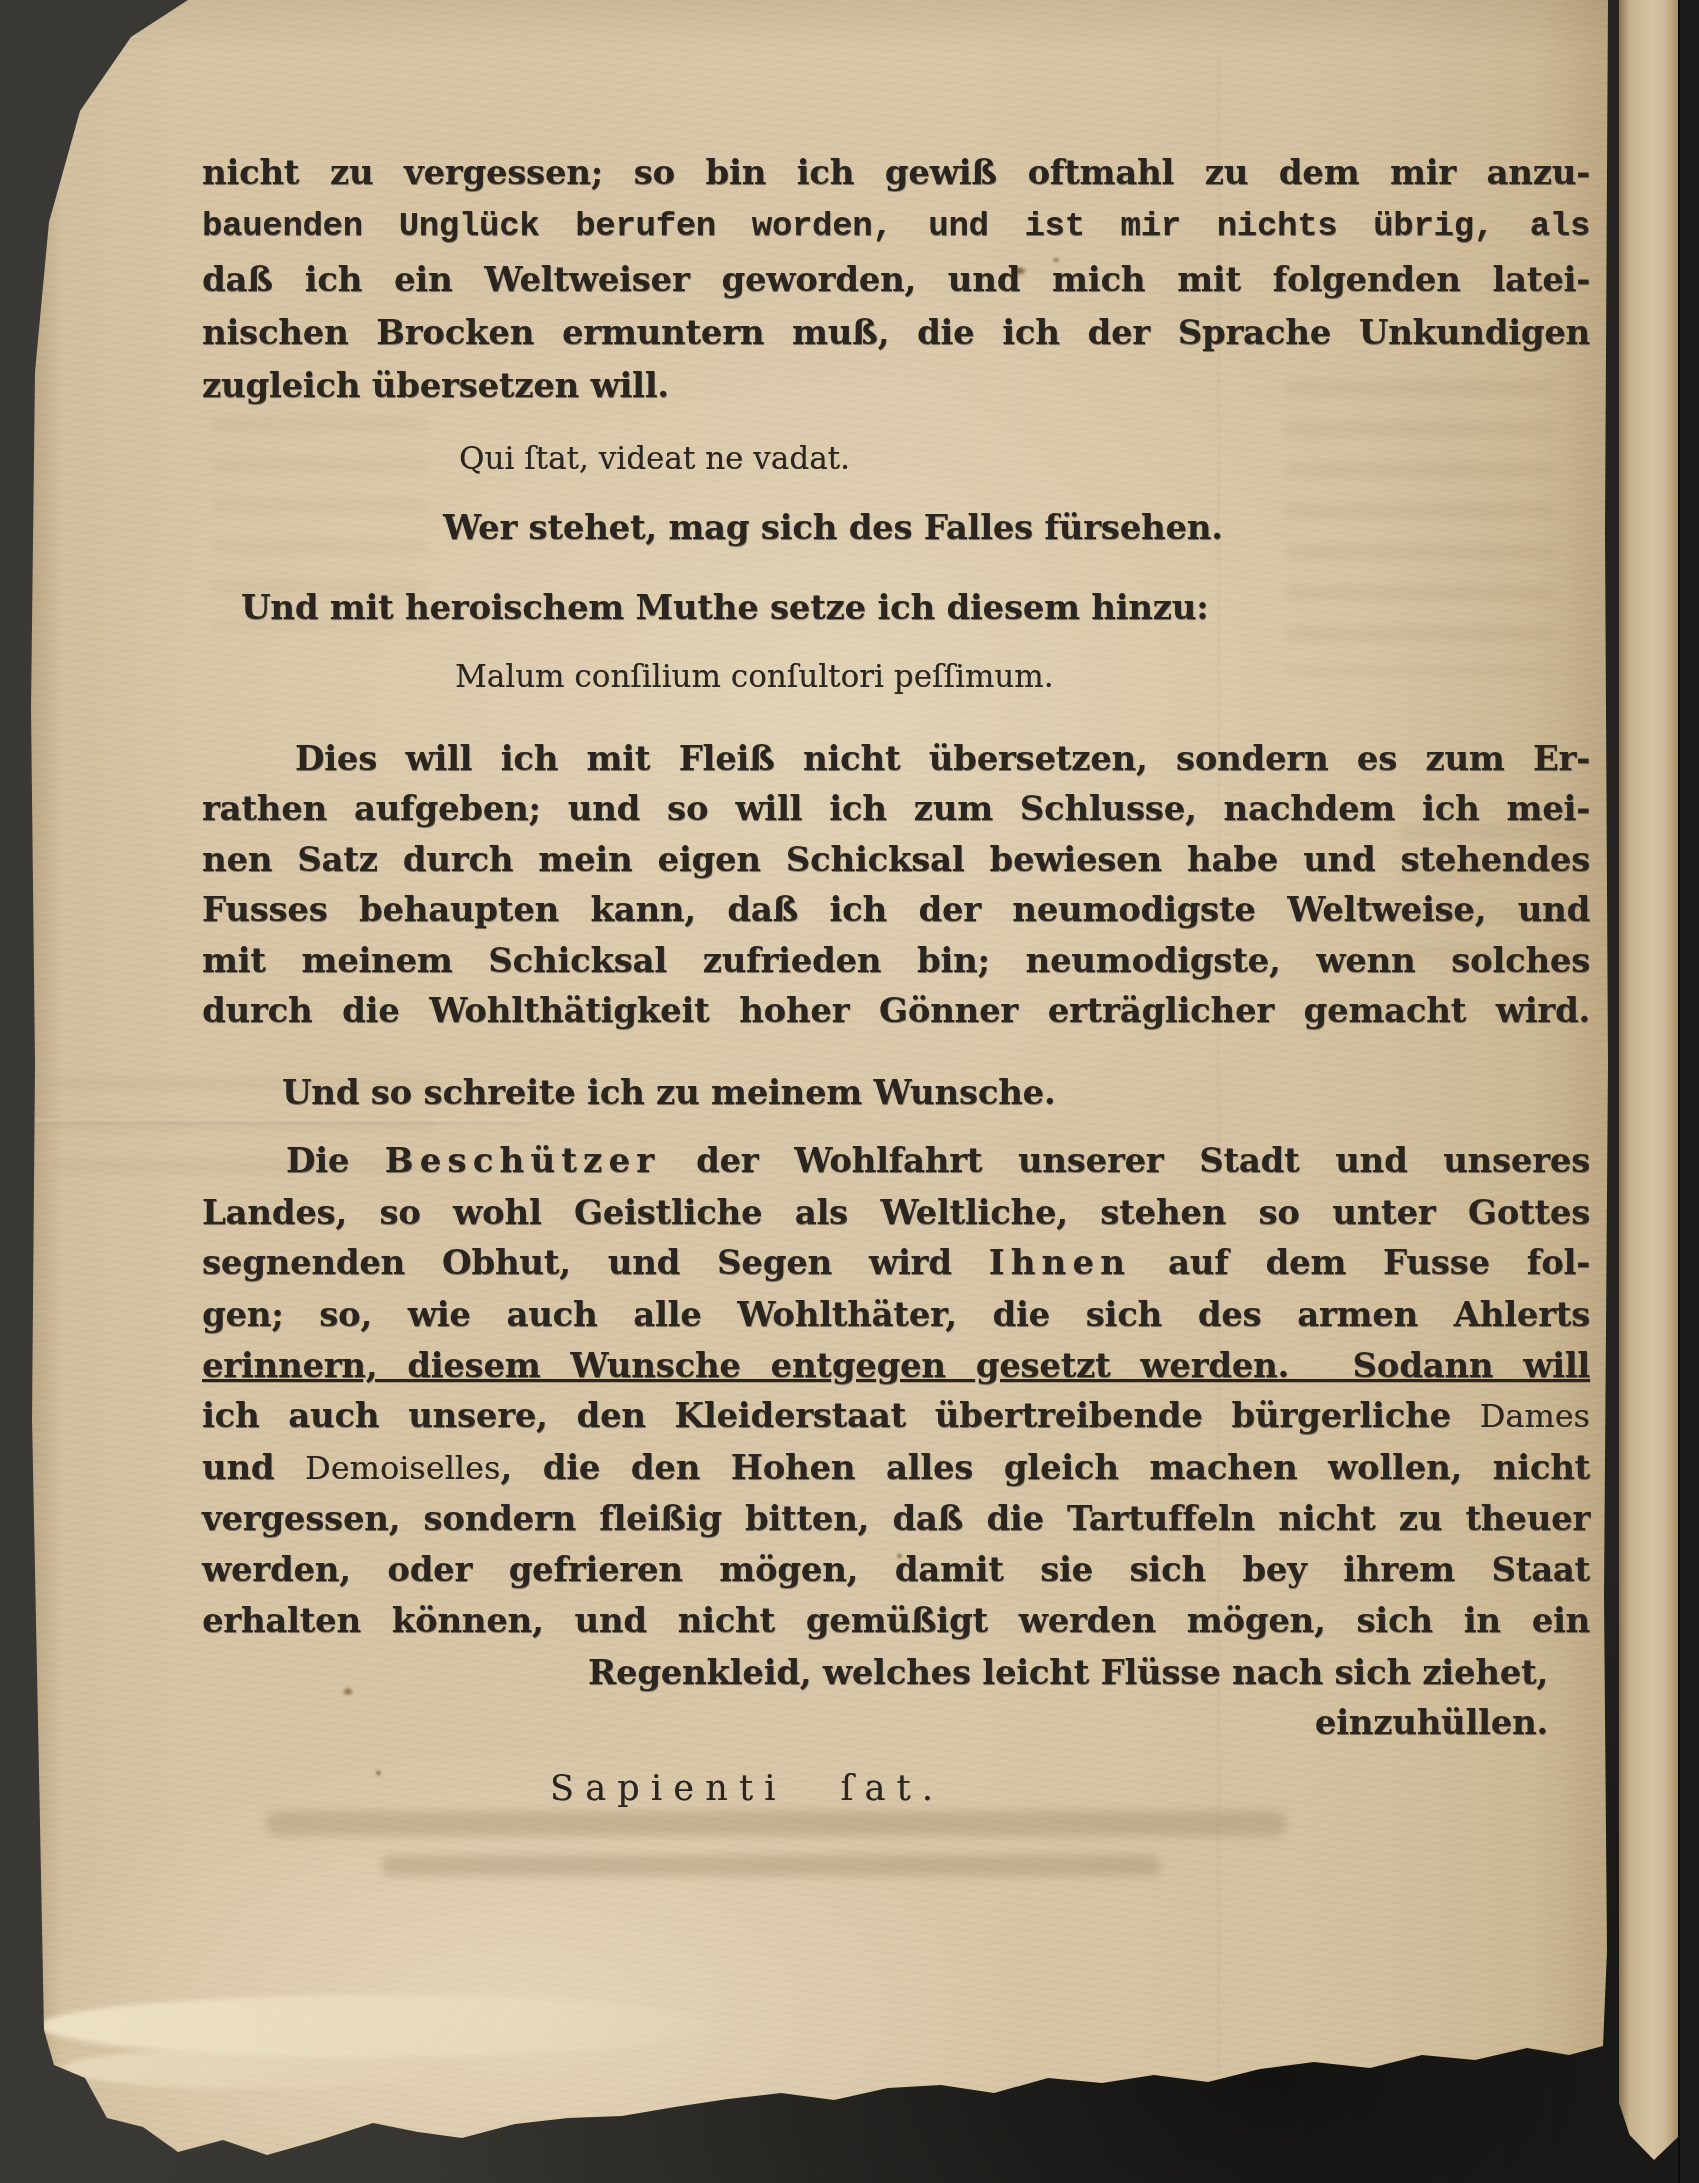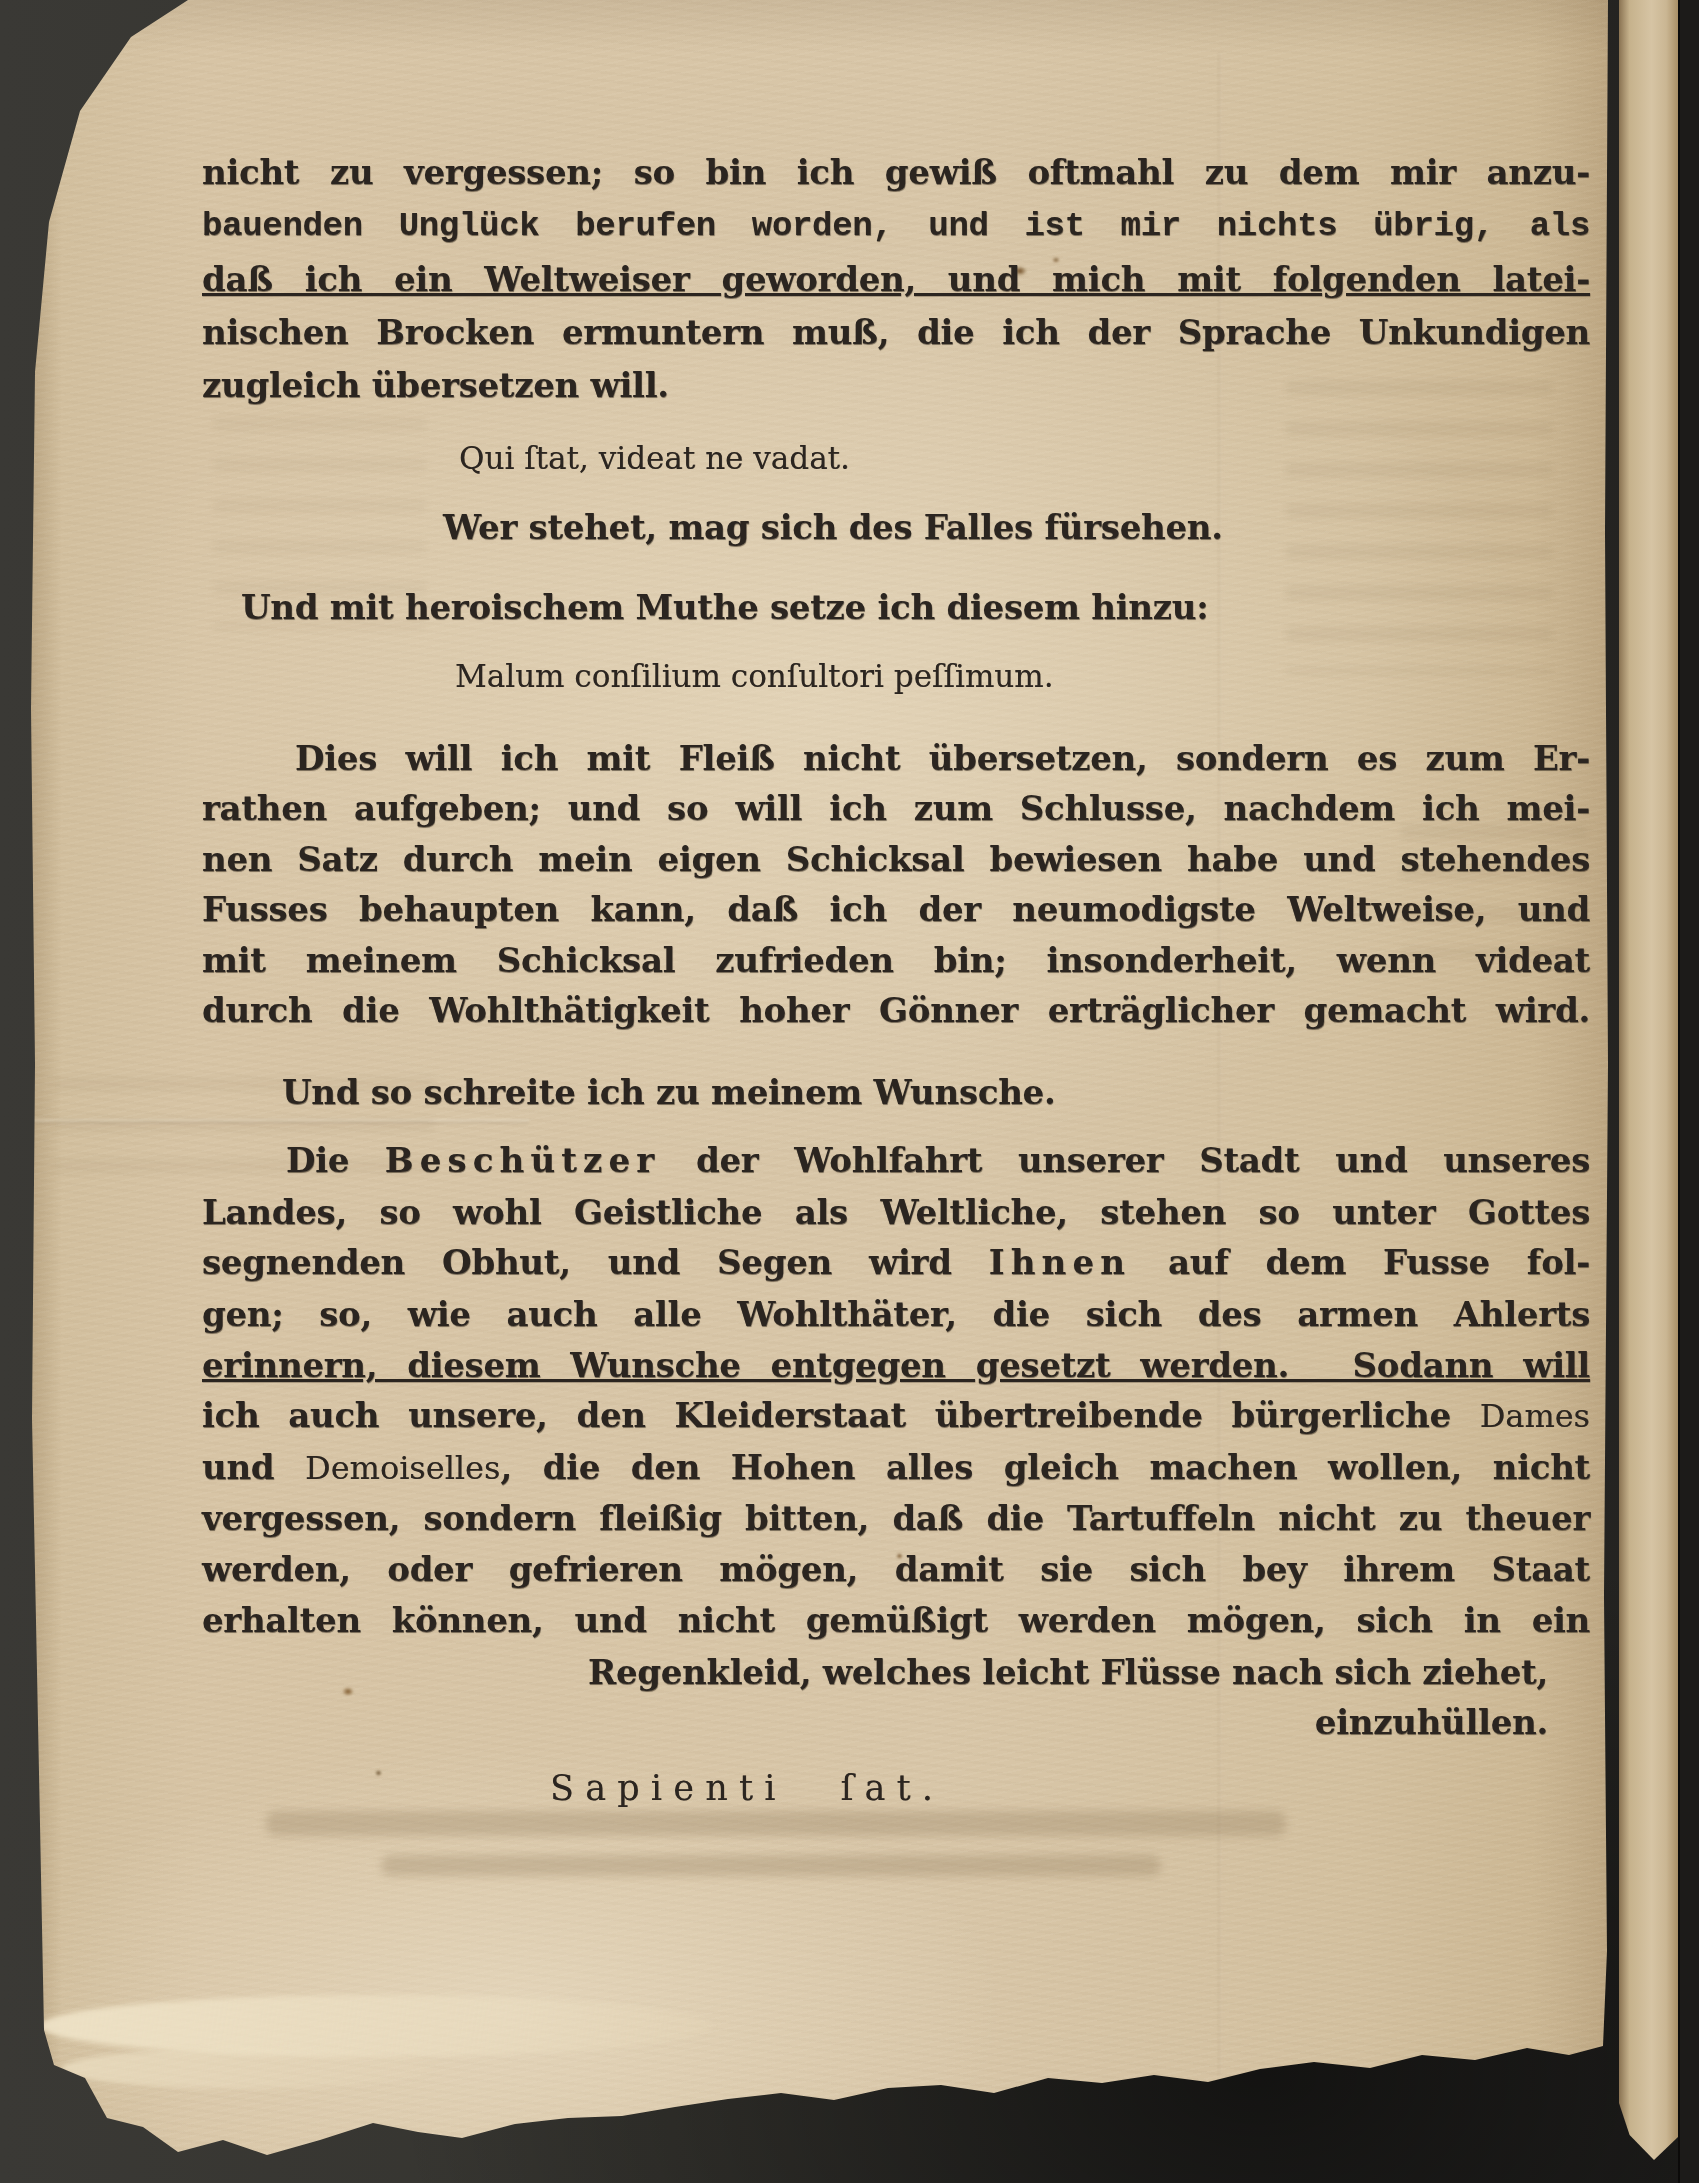--- a/index.html
+++ b/index.html
@@ -99,32 +99,32 @@
     <div class="smudge m2"></div>
     <div class="stain s1"></div>
     <div class="stain s2"></div>
     <div class="stain s3"></div>
     <div class="stain s4"></div>
     <div class="stain s5"></div>
     <div class="stain s6"></div>
     <div id="text-block">
         <div class="line fraktur al-justify" style="top: 153px; left: 202px; width: 1388px;"><span>nicht zu vergessen; so bin ich gewiß oftmahl zu dem mir anzu-</span></div>
         <div class="line fraktur al-justify" style="top: 207px; left: 202px; width: 1388px; font-family: Liberation Mono, monospace;"><span>bauenden Unglück berufen worden, und ist mir nichts übrig, als</span></div>
-        <div class="line fraktur al-justify" style="top: 260px; left: 202px; width: 1388px; text-decoration: underline;"><span>daß ich ein Weltweiser geworden, und mich mit folgenden latei-</span></div>
+        <div class="line fraktur al-justify" style="top: 260px; left: 202px; width: 1388px;"><span>daß ich ein Weltweiser geworden, und mich mit folgenden latei-</span></div>
         <div class="line fraktur al-justify" style="top: 313px; left: 202px; width: 1388px;"><span>nischen Brocken ermuntern muß, die ich der Sprache Unkundigen</span></div>
         <div class="line fraktur al-left" style="top: 366px; left: 202px; width: 1388px;"><span>zugleich übersetzen will.</span></div>
         <div class="line antiqua al-left" style="top: 441px; left: 459px; width: auto;"><span>Qui ſtat, videat ne vadat.</span></div>
         <div class="line fraktur al-left" style="top: 508px; left: 443px; width: auto;"><span>Wer stehet, mag sich des Falles fürsehen.</span></div>
         <div class="line fraktur al-left" style="top: 588px; left: 241px; width: auto;"><span>Und mit heroischem Muthe setze ich diesem hinzu:</span></div>
         <div class="line antiqua al-left" style="top: 659px; left: 455px; width: auto;"><span>Malum conſilium conſultori peſſimum.</span></div>
         <div class="line fraktur al-justify" style="top: 739px; left: 202px; width: 1388px; text-indent: 93px;"><span>Dies will ich mit Fleiß nicht übersetzen, sondern es zum Er-</span></div>
         <div class="line fraktur al-justify" style="top: 789px; left: 202px; width: 1388px;"><span>rathen aufgeben; und so will ich zum Schlusse, nachdem ich mei-</span></div>
         <div class="line fraktur al-justify" style="top: 840px; left: 202px; width: 1388px;"><span>nen Satz durch mein eigen Schicksal bewiesen habe und stehendes</span></div>
         <div class="line fraktur al-justify" style="top: 890px; left: 202px; width: 1388px;"><span>Fusses behaupten kann, daß ich der neumodigste Weltweise, und</span></div>
-        <div class="line fraktur al-justify" style="top: 941px; left: 202px; width: 1388px;"><span>mit meinem Schicksal zufrieden bin; insonderheit, wenn videat</span></div>
+        <div class="line fraktur al-justify" style="top: 941px; left: 202px; width: 1388px;"><span>mit meinem Schicksal zufrieden bin; neumodigste, wenn solches</span></div>
         <div class="line fraktur al-justify" style="top: 991px; left: 202px; width: 1388px;"><span>durch die Wohlthätigkeit hoher Gönner erträglicher gemacht wird.</span></div>
         <div class="line fraktur al-left" style="top: 1073px; left: 282px; width: auto;"><span>Und so schreite ich zu meinem Wunsche.</span></div>
         <div class="line fraktur al-justify" style="top: 1141px; left: 202px; width: 1388px; text-indent: 84px;"><span>Die </span><span class="sperr">Beschützer</span><span> der Wohlfahrt unserer Stadt und unseres</span></div>
         <div class="line fraktur al-justify" style="top: 1193px; left: 202px; width: 1388px;"><span>Landes, so wohl Geistliche als Weltliche, stehen so unter Gottes</span></div>
         <div class="line fraktur al-justify" style="top: 1243px; left: 202px; width: 1388px;"><span>segnenden Obhut, und Segen wird </span><span class="sperr">Ihnen</span><span> auf dem Fusse fol-</span></div>
         <div class="line fraktur al-justify" style="top: 1295px; left: 202px; width: 1388px;"><span>gen; so, wie auch alle Wohlthäter, die sich des armen Ahlerts</span></div>
         <div class="line fraktur al-justify" style="top: 1346px; left: 202px; width: 1388px; text-decoration: underline;"><span>erinnern, diesem Wunsche entgegen gesetzt werden.  Sodann will</span></div>
         <div class="line fraktur al-justify" style="top: 1396px; left: 202px; width: 1388px;"><span>ich auch unsere, den Kleiderstaat übertreibende bürgerliche </span><span class="antiqua">Dames</span></div>
         <div class="line fraktur al-justify" style="top: 1448px; left: 202px; width: 1388px;"><span>und </span><span class="antiqua">Demoiselles</span><span>, die den Hohen alles gleich machen wollen, nicht</span></div>
         <div class="line fraktur al-justify" style="top: 1499px; left: 202px; width: 1388px;"><span>vergessen, sondern fleißig bitten, daß die Tartuffeln nicht zu theuer</span></div>

